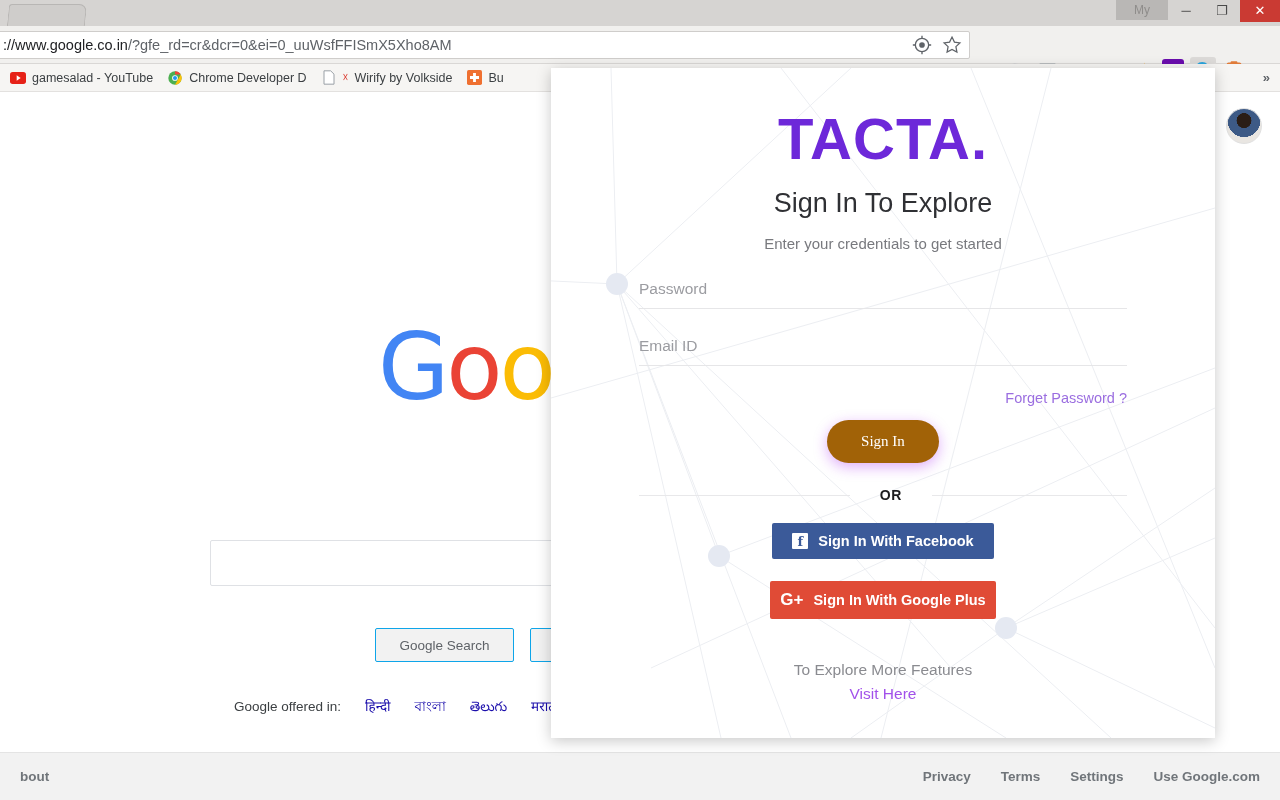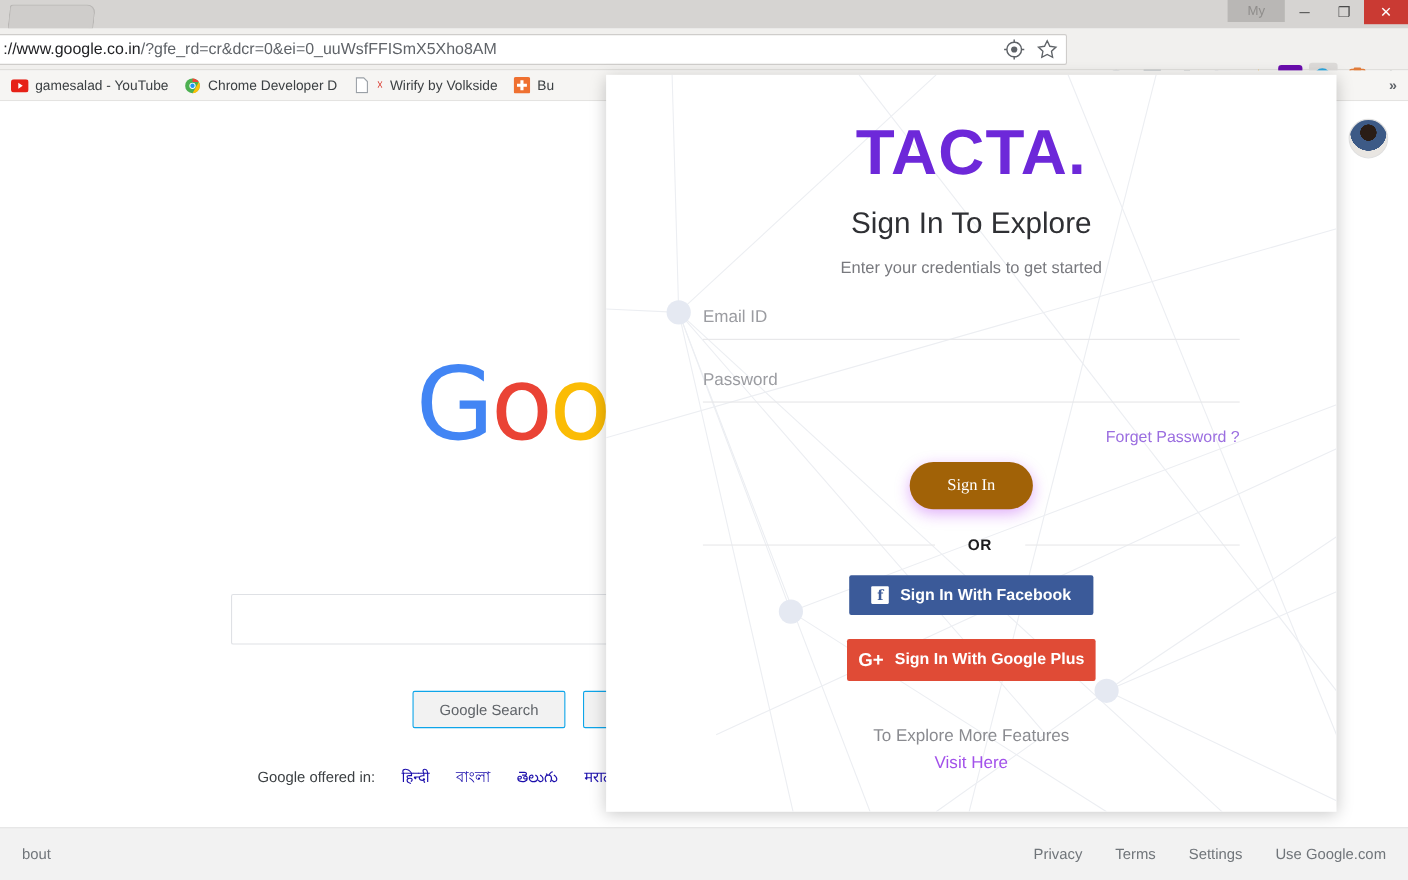--- a/index.html
+++ b/index.html
@@ -124,21 +124,21 @@
   .gbtn-lucky { left: 530px; width: 150px; }
   .offered {
     position: absolute; left: 234px; top: 604px;
     font-size: 13.5px; color: #3c4043; display: flex; gap: 24px; align-items: baseline;
   }
   .offered a { color: #1a0dab; text-decoration: none; }
   .gfooter {
     position: absolute; left: 0; bottom: 0; width: 1280px; height: 48px;
     background: #f2f2f2; border-top: 1px solid #e4e4e4;
     display: flex; align-items: center; justify-content: space-between;
-    padding: 0 20px; font-size: 13.5px; color: #5f6368;
+    padding: 0 20px; font-size: 13.5px; color: #5f6368; font-weight: bold;
   }
   .gfooter .right { display: flex; gap: 30px; }
   .gfooter span { color: #70757a; }
 
   
   .modal {
     position: absolute; left: 551px; top: 68px; width: 664px; height: 670px;
     background: #ffffff;
     box-shadow: 0 3px 14px rgba(0,0,0,0.22);
     overflow: hidden;
@@ -399,24 +399,24 @@
         <circle cx="455" cy="560" r="11"></circle>
       </g>
     </svg>
 
     <div class="modal-inner">
       <div class="logo">TACTA.</div>
       <div class="title">Sign In To Explore</div>
       <div class="subtitle">Enter your credentials to get started</div>
 
       <div class="field">
+        <input type="password" placeholder="Password" style="">
+      </div>
+      <div class="field">
         <input type="text" placeholder="Email ID" style="">
-      </div>
-      <div class="field">
-        <input type="password" placeholder="Password" style="">
       </div>
 
       <div class="forgot">Forget Password ?</div>
 
       <div class="signin-wrap">
         <button class="signin">Sign In</button>
       </div>
 
       <div class="or-row">
         <span class="line"></span>

